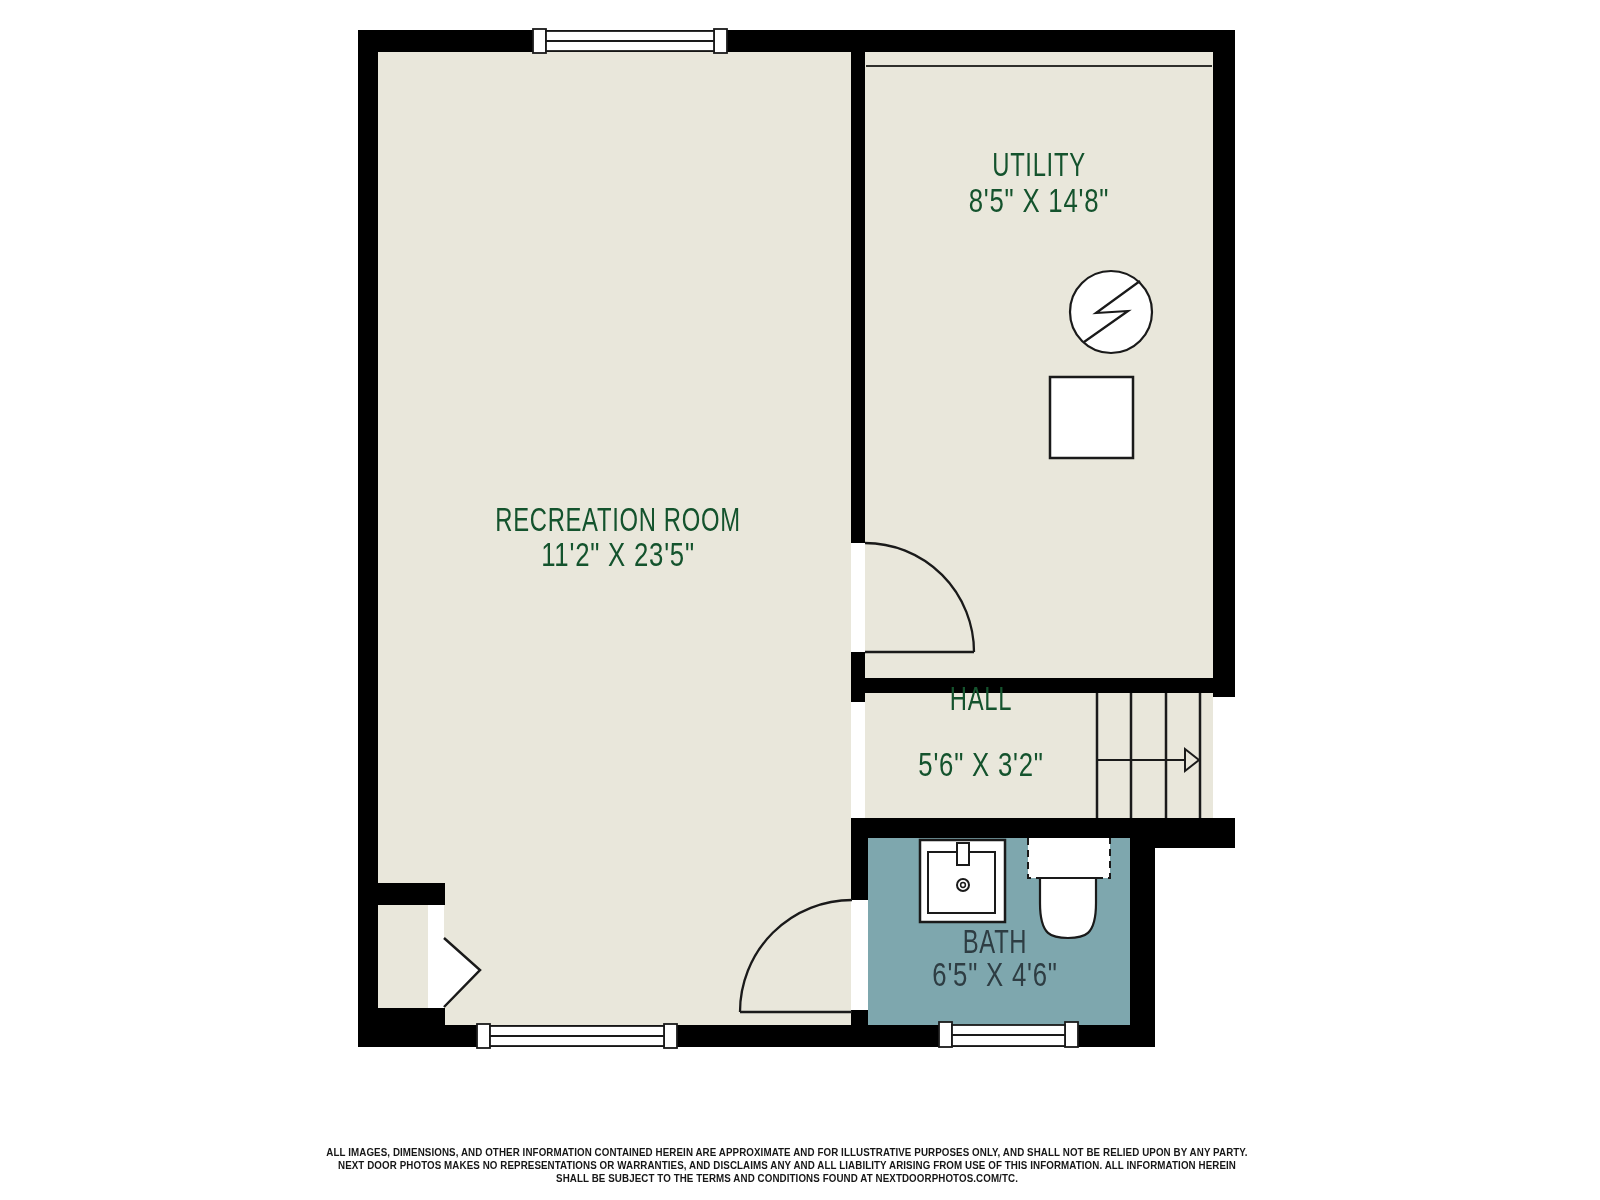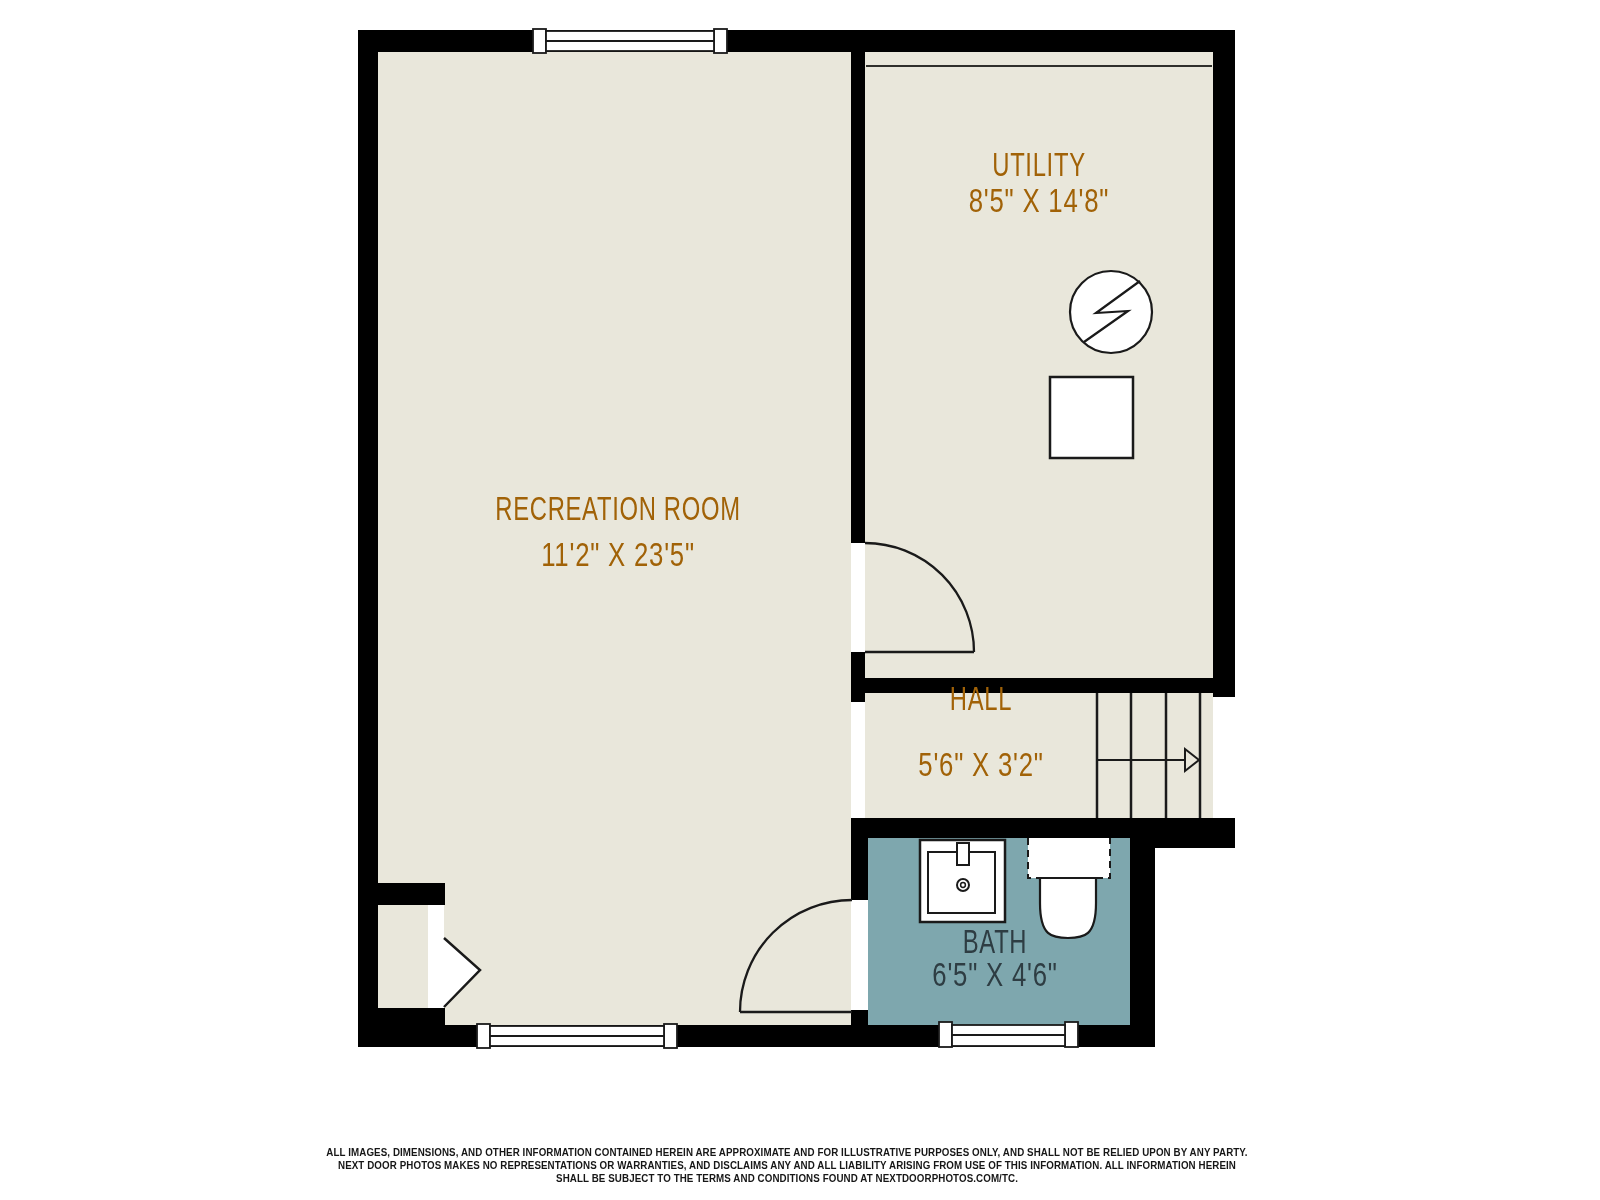--- a/index.html
+++ b/index.html
@@ -9,21 +9,21 @@
     height: 1200px;
     background: #ffffff;
     font-family: "Liberation Sans", sans-serif;
     overflow: hidden;
   }
   .canvas svg { position: absolute; left: 0; top: 0; }
   .room-label {
     position: absolute;
     transform: translate(-50%, -50%);
     white-space: nowrap;
-    color: #a16207;
+    color: #14532d;
     text-align: center;
   }
   .room-label .txt {
     display: inline-block;
     transform: scaleX(0.70);
     font-size: 34px;
     font-weight: 400;
     letter-spacing: 1px;
   }
   .room-label .dims-txt {
@@ -148,21 +148,21 @@
 
       <g>
         <rect x="939" y="1022" width="13" height="25"></rect>
         <rect x="1065" y="1022" width="13" height="25"></rect>
         <rect x="952" y="1025" width="113" height="21"></rect>
         <line x1="952" y1="1035" x2="1065" y2="1035"></line>
       </g>
     </g>
   </svg>
 
-  <div class="room-label" style="left:618px; top:508px;text-align:right;">
+  <div class="room-label" style="left:618px; top:519px;text-align:right;">
     <span class="txt">RECREATION ROOM</span>
   </div>
   <div class="room-label" style="left:618px; top:555px;">
     <span class="dims-txt">11'2" X 23'5"</span>
   </div>
 
   <div class="room-label" style="left:1039px; top:164px;">
     <span class="txt">UTILITY</span>
   </div>
   <div class="room-label" style="left:1039px; top:201px;">

